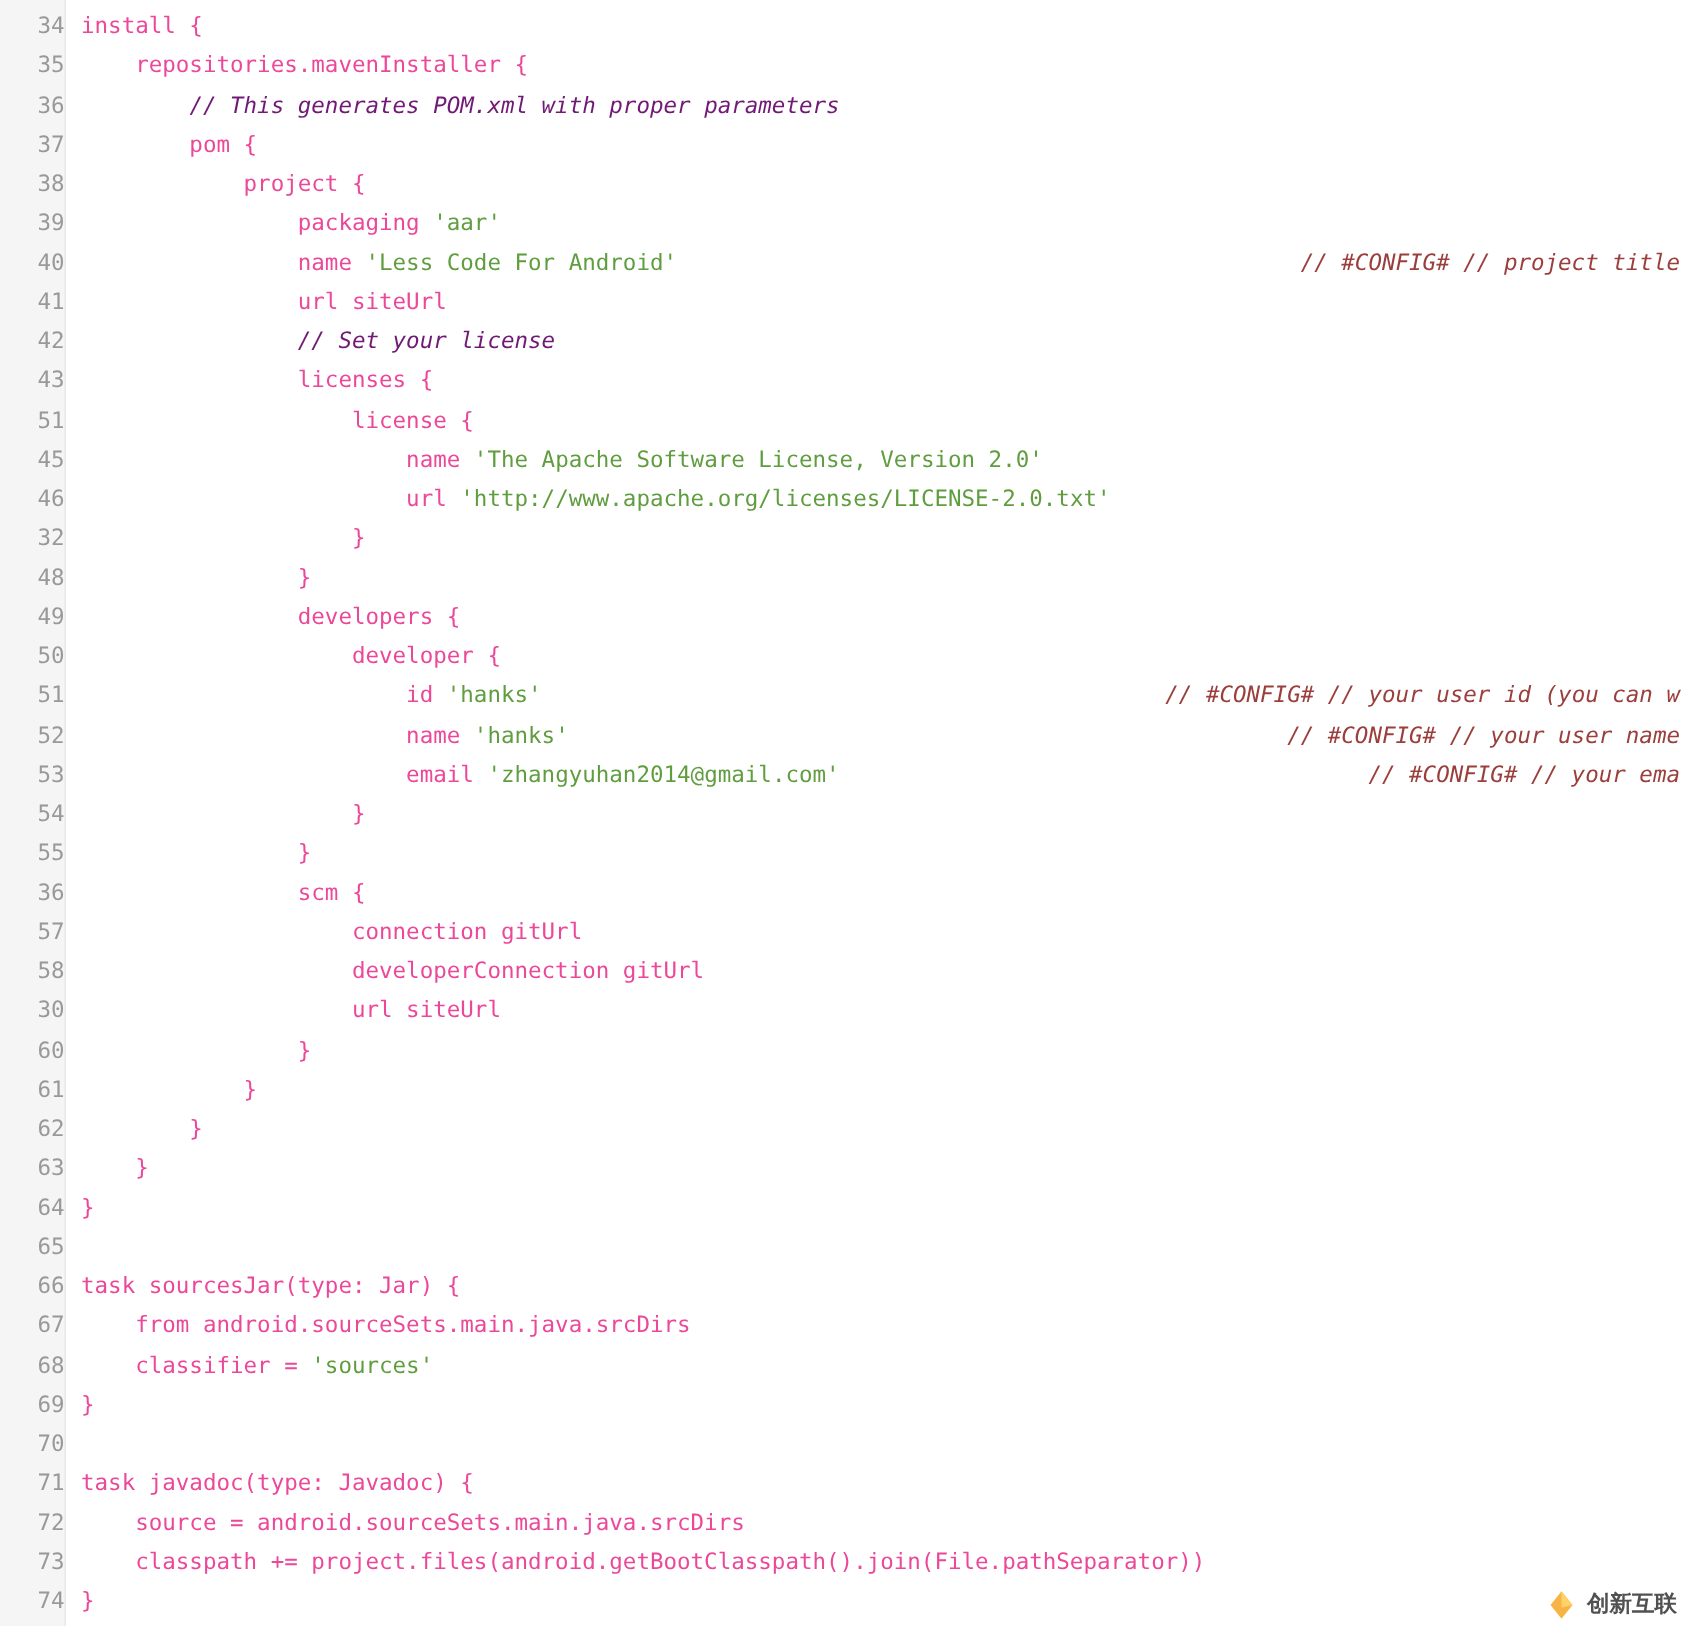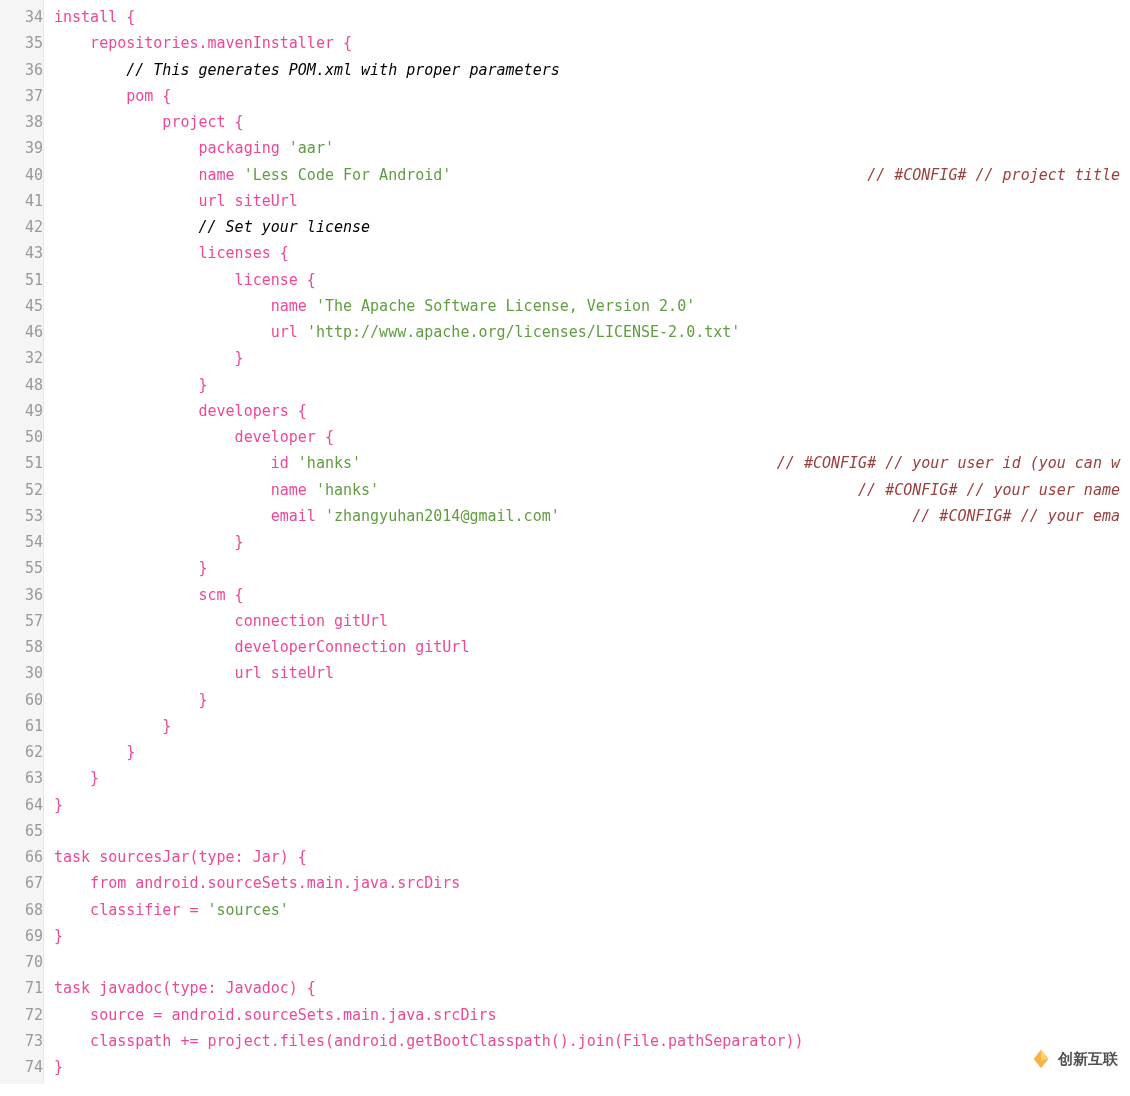--- a/index.html
+++ b/index.html
@@ -22,25 +22,25 @@
     }
     .code {
       padding: 4px 0 4px 10px;
       color: #555;
       white-space: pre;
       flex: 1;
     }
     .line { display: block; }
     .kw { color: #ec4899; }
     .str { color: #5f9d3f; }
-    .comment { color: #000000; font-style: italic; margin-top: 24px; }
+    .comment { color: #701a75; font-style: italic; margin-top: 24px; }
     .rcomment { float: right; color: #9a3f3c; font-style: italic; padding-right: 10px; text-align: center; }
     .watermark {
       position: fixed;
-      bottom: 24px;
+      bottom: 13px;
       right: 12px;
       display: flex;
       align-items: center;
       gap: 6px;
       color: #333;
       font-family: sans-serif;
       font-weight: bold;
       font-size: 15px;
       opacity: 0.85;
     }

